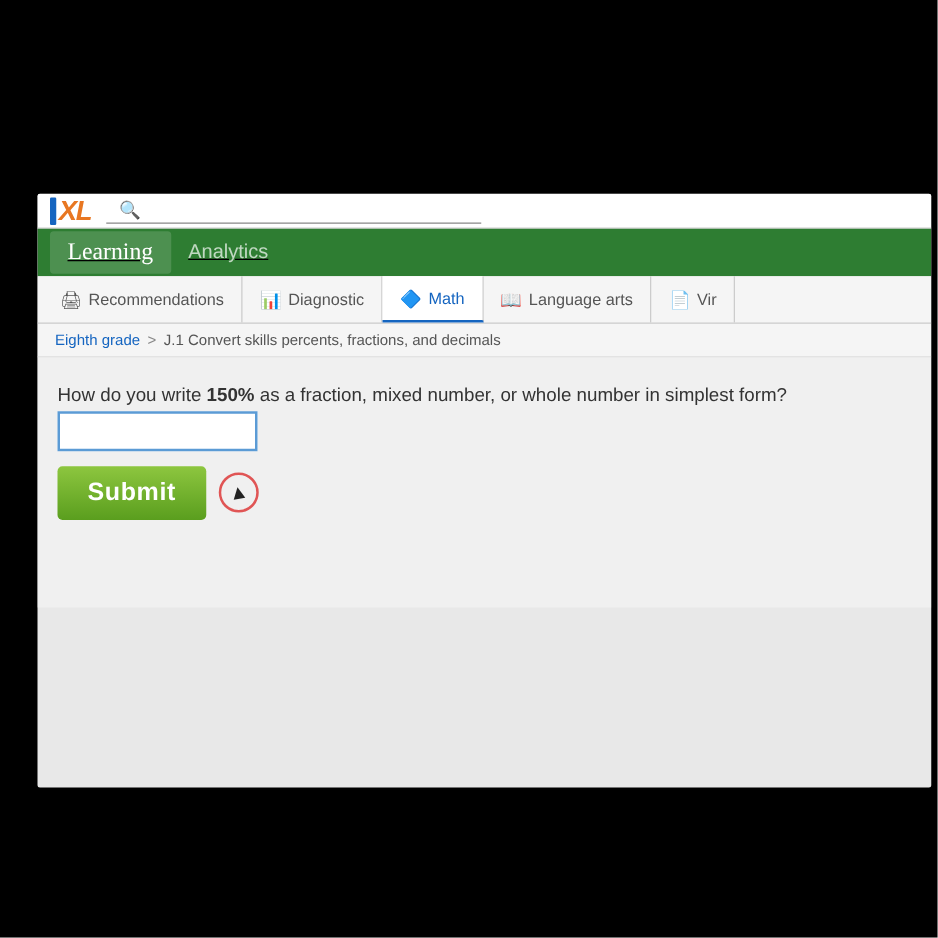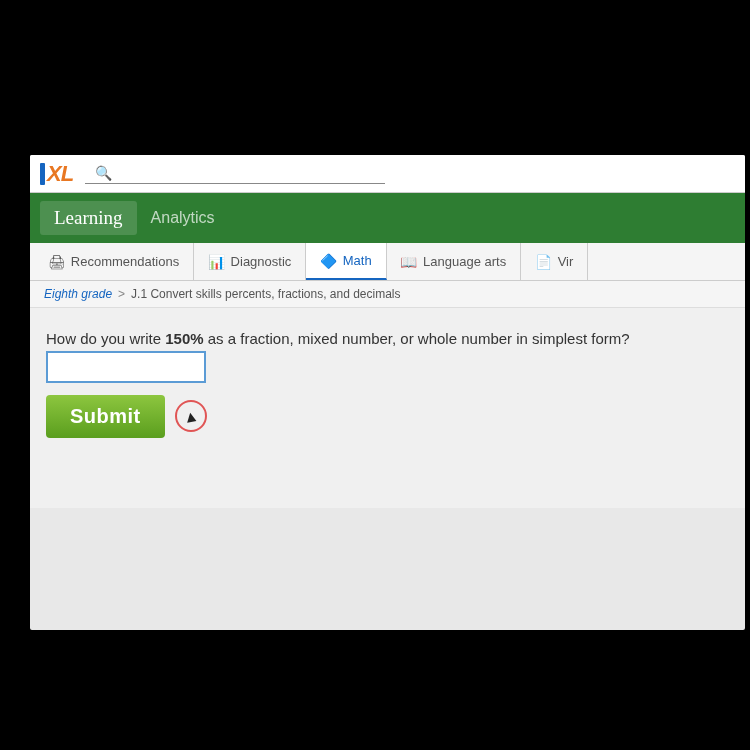--- a/index.html
+++ b/index.html
@@ -18,21 +18,21 @@
       right: 5px;
       bottom: 120px;
       background: #e8e8e8;
       border-radius: 2px;
       overflow: hidden;
     }
 
     
     .top-bar {
       background: #fff;
-      height: 38px;
+      height: 28px;
       display: flex;
       align-items: center;
       padding: 0 10px;
       border-bottom: 1px solid #ccc;
     }
 
     .ixl-logo {
       display: flex;
       align-items: center;
       margin-right: 12px;
@@ -74,24 +74,25 @@
 
     .search-icon {
       color: #555;
       font-size: 14px;
       margin-left: 4px;
     }
 
     
     .nav-bar {
       background: #2e7d32;
-      height: 50px;
+      height: 38px;
       display: flex;
       align-items: center;
       padding: 0 10px;
+      text-decoration: underline;
     }
 
     .nav-item {
       color: #fff;
       font-size: 17px;
       padding: 6px 14px;
       cursor: pointer;
       border-radius: 3px;
     }
 
@@ -150,21 +151,20 @@
       color: #555;
       border-bottom: 1px solid #ddd;
       display: flex;
       align-items: center;
       gap: 6px;
     }
 
     .breadcrumb .grade {
       color: #1565c0;
       cursor: pointer;
-      font-style: italic;
     }
 
     .breadcrumb .chevron {
       color: #888;
     }
 
     .breadcrumb .lesson {
       color: #555;
     }
 

